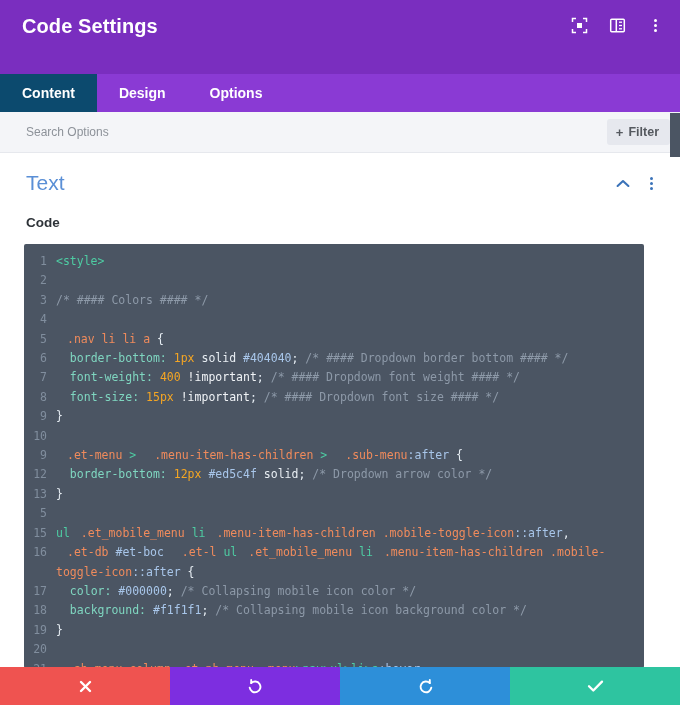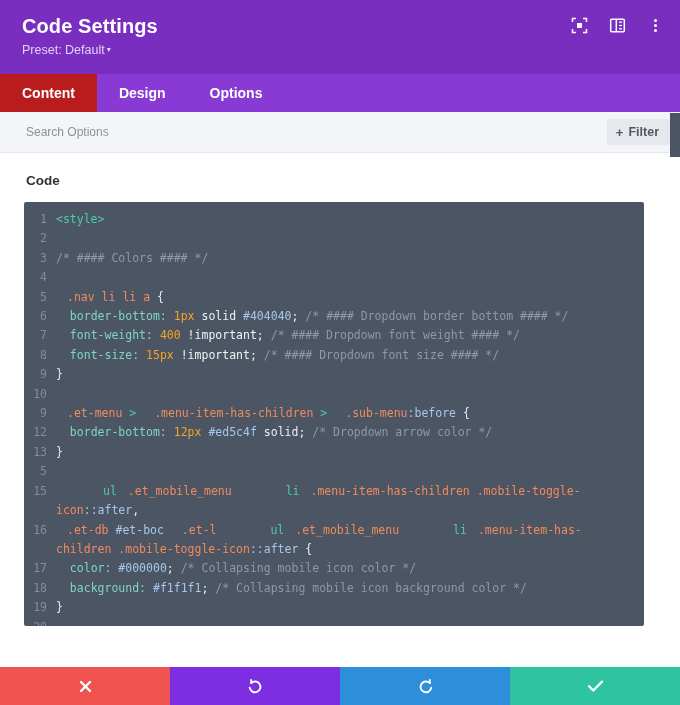--- a/index.html
+++ b/index.html
@@ -75,21 +75,21 @@
   }
   .tab {
     display: flex; align-items: center;
     padding: 0 22px;
     color: #ffffff;
     font-size: 14px;
     font-weight: bold;
     cursor: pointer;
     white-space: nowrap;
   }
-  .tab.active { background: #b91c1c; }
+  .tab.active { background: #0c4a6e; }
 
   
   .searchbar {
     background: #f4f5f8;
     height: 41px;
     flex: 0 0 auto;
     display: flex;
     align-items: center;
     padding: 0 10px 0 26px;
     border-bottom: 1px solid #e6e8ed;
@@ -192,21 +192,21 @@
   .t-tag   { color: #4ecca3; }
   .t-sel   { color: #f08b5c; margin-left: 11px; }
   .t-prop  { color: #7fd6c0; }
   .t-num   { color: #f5a623; }
   .t-val   { color: #e8eef3; }
   .t-hex   { color: #a8c6ea; }
   .t-imp   { color: #f0f3f6; }
   .t-com   { color: #8d99a8; }
   .t-punc  { color: #e6edf3; }
   .t-op    { color: #4ecca3; }
-  .t-elem  { color: #4ecca3; margin-left: 47px; }
+  .t-elem  { color: #4ecca3; }
 
   
   .right-scroll {
     position: absolute;
     top: 113px; right: 0;
     width: 10px; height: 44px;
     background: #4b5563;
     border-radius: 0;
     z-index: 30;
     cursor: pointer;
@@ -231,23 +231,20 @@
   .fbtn.save   { background: #2ec4a0; }
   .fbtn svg { display:block; }
 </style>
 </head>
 <body>
 
 <div class="app">
 
   <div class="header">
     <div class="header-title">Code Settings</div>
-    <div class="header-preset">
-      <span>Preset: Default</span><span class="caret">▾</span>
-    </div>
 
     <div class="header-icons">
       <div class="hicon">
         <svg width="17" height="17" viewBox="0 0 17 17" fill="none" stroke="#ffffff" stroke-width="1.5">
           <path d="M1.5 5V1.5H5M12 1.5h3.5V5M15.5 12v3.5H12M5 15.5H1.5V12"></path>
           <rect x="6" y="6" width="5" height="5" fill="#ffffff" stroke="none"></rect>
         </svg>
       </div>
       <div class="hicon">
         <svg width="17" height="17" viewBox="0 0 17 17" fill="none" stroke="#ffffff" stroke-width="1.5">
@@ -277,36 +274,53 @@
   <div class="searchbar">
     <input class="search-input" type="text" placeholder="Search Options" style="">
     <button class="filter-btn">
       <span class="plus">+</span>
       <span>Filter</span>
     </button>
   </div>
 
   <div class="body">
 
+    <div class="section-head">
+      <div class="section-title">Text</div>
+      <div class="section-actions">
+        <div class="chev-up">
+          <svg width="14" height="9" viewBox="0 0 14 9" fill="none" stroke="#3b73b9" stroke-width="2.1" stroke-linecap="round" stroke-linejoin="round">
+            <path d="M1.6 7L7 2l5.4 5"></path>
+          </svg>
+        </div>
+        <div class="chev-up">
+          <span class="dots-v blue">
+              <i></i>
+              <i></i>
+              <i></i>
+            </span>
+        </div>
+      </div>
+    </div>
 
     <div class="field-label">Code</div>
 
     <div class="code-wrap">
       <div class="code-inner" id="code-inner">
           <div class="cl"><div class="gut">1</div><div class="src"><span class="t-tag">&lt;style&gt;</span></div></div>
           <div class="cl"><div class="gut">2</div><div class="src">&nbsp;</div></div>
           <div class="cl"><div class="gut">3</div><div class="src"><span class="t-com">/* #### Colors #### */</span></div></div>
           <div class="cl"><div class="gut">4</div><div class="src">&nbsp;</div></div>
           <div class="cl"><div class="gut">5</div><div class="src"><span class="t-sel">.nav li li a </span><span class="t-punc">{</span></div></div>
           <div class="cl"><div class="gut">6</div><div class="src"><span class="t-punc">  </span><span class="t-prop">border-bottom:</span><span class="t-punc"> </span><span class="t-num">1px</span><span class="t-punc"> </span><span class="t-val">solid</span><span class="t-punc"> </span><span class="t-hex">#404040</span><span class="t-punc">;</span><span class="t-punc"> </span><span class="t-com">/* #### Dropdown border bottom #### */</span></div></div>
           <div class="cl"><div class="gut">7</div><div class="src"><span class="t-punc">  </span><span class="t-prop">font-weight:</span><span class="t-punc"> </span><span class="t-num">400</span><span class="t-punc"> </span><span class="t-imp">!important</span><span class="t-punc">;</span><span class="t-punc"> </span><span class="t-com">/* #### Dropdown font weight #### */</span></div></div>
           <div class="cl"><div class="gut">8</div><div class="src"><span class="t-punc">  </span><span class="t-prop">font-size:</span><span class="t-punc"> </span><span class="t-num">15px</span><span class="t-punc"> </span><span class="t-imp">!important</span><span class="t-punc">;</span><span class="t-punc"> </span><span class="t-com">/* #### Dropdown font size #### */</span></div></div>
           <div class="cl"><div class="gut">9</div><div class="src"><span class="t-punc">}</span></div></div>
           <div class="cl"><div class="gut">10</div><div class="src">&nbsp;</div></div>
-          <div class="cl"><div class="gut">9</div><div class="src"><span class="t-sel">.et-menu </span><span class="t-op">&gt;</span><span class="t-sel"> .menu-item-has-children </span><span class="t-op">&gt;</span><span class="t-sel"> .sub-menu</span><span class="t-hex">:before</span><span class="t-punc"> </span><span class="t-punc">{</span></div></div>
+          <div class="cl"><div class="gut">9</div><div class="src"><span class="t-sel">.et-menu </span><span class="t-op">&gt;</span><span class="t-sel"> .menu-item-has-children </span><span class="t-op">&gt;</span><span class="t-sel"> .sub-menu</span><span class="t-hex">:after</span><span class="t-punc"> </span><span class="t-punc">{</span></div></div>
           <div class="cl"><div class="gut">12</div><div class="src"><span class="t-punc">  </span><span class="t-prop">border-bottom:</span><span class="t-punc"> </span><span class="t-num">12px</span><span class="t-punc"> </span><span class="t-hex">#ed5c4f</span><span class="t-punc"> </span><span class="t-val">solid</span><span class="t-punc">;</span><span class="t-punc"> </span><span class="t-com">/* Dropdown arrow color */</span></div></div>
           <div class="cl"><div class="gut">13</div><div class="src"><span class="t-punc">}</span></div></div>
           <div class="cl"><div class="gut">5</div><div class="src">&nbsp;</div></div>
           <div class="cl"><div class="gut">15</div><div class="src"><span class="t-elem">ul</span><span class="t-sel">.et_mobile_menu </span><span class="t-elem">li</span><span class="t-sel">.menu-item-has-children .mobile-toggle-icon</span><span class="t-hex">::after</span><span class="t-punc">,</span></div></div>
           <div class="cl"><div class="gut">16</div><div class="src"><span class="t-sel">.et-db </span><span class="t-hex">#et-boc</span><span class="t-sel"> .et-l </span><span class="t-elem">ul</span><span class="t-sel">.et_mobile_menu </span><span class="t-elem">li</span><span class="t-sel">.menu-item-has-children .mobile-toggle-icon</span><span class="t-hex">::after</span><span class="t-punc"> </span><span class="t-punc">{</span></div></div>
           <div class="cl"><div class="gut">17</div><div class="src"><span class="t-punc">  </span><span class="t-prop">color:</span><span class="t-punc"> </span><span class="t-hex">#000000</span><span class="t-punc">;</span><span class="t-punc"> </span><span class="t-com">/* Collapsing mobile icon color */</span></div></div>
           <div class="cl"><div class="gut">18</div><div class="src"><span class="t-punc">  </span><span class="t-prop">background:</span><span class="t-punc"> </span><span class="t-hex">#f1f1f1</span><span class="t-punc">;</span><span class="t-punc"> </span><span class="t-com">/* Collapsing mobile icon background color */</span></div></div>
           <div class="cl"><div class="gut">19</div><div class="src"><span class="t-punc">}</span></div></div>
           <div class="cl"><div class="gut">20</div><div class="src">&nbsp;</div></div>
           <div class="cl"><div class="gut">21</div><div class="src"><span class="t-sel">.ah-menu-column .et_pb_menu__menu</span><span class="t-op">&gt;</span><span class="t-elem">nav</span><span class="t-op">&gt;</span><span class="t-elem">ul</span><span class="t-op">&gt;</span><span class="t-elem">li</span><span class="t-op">&gt;</span><span class="t-elem">a</span><span class="t-hex">:hover</span><span class="t-punc">,</span></div></div>

